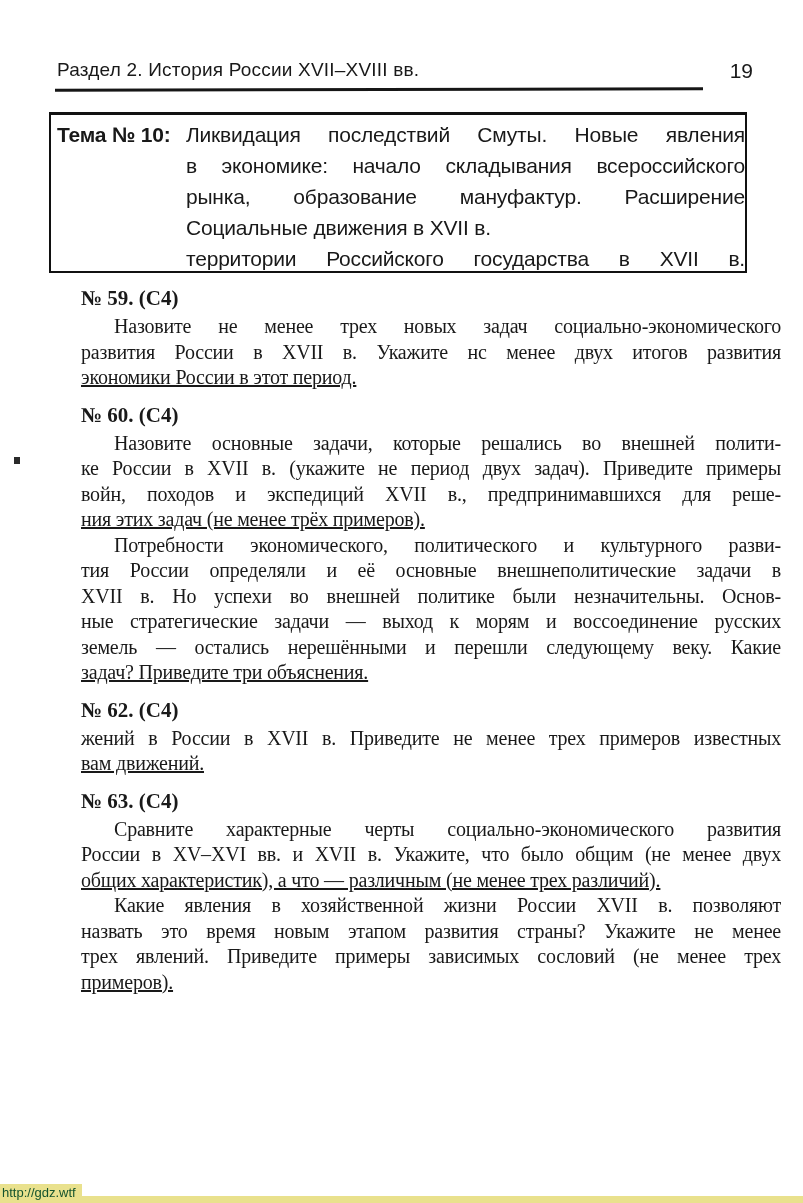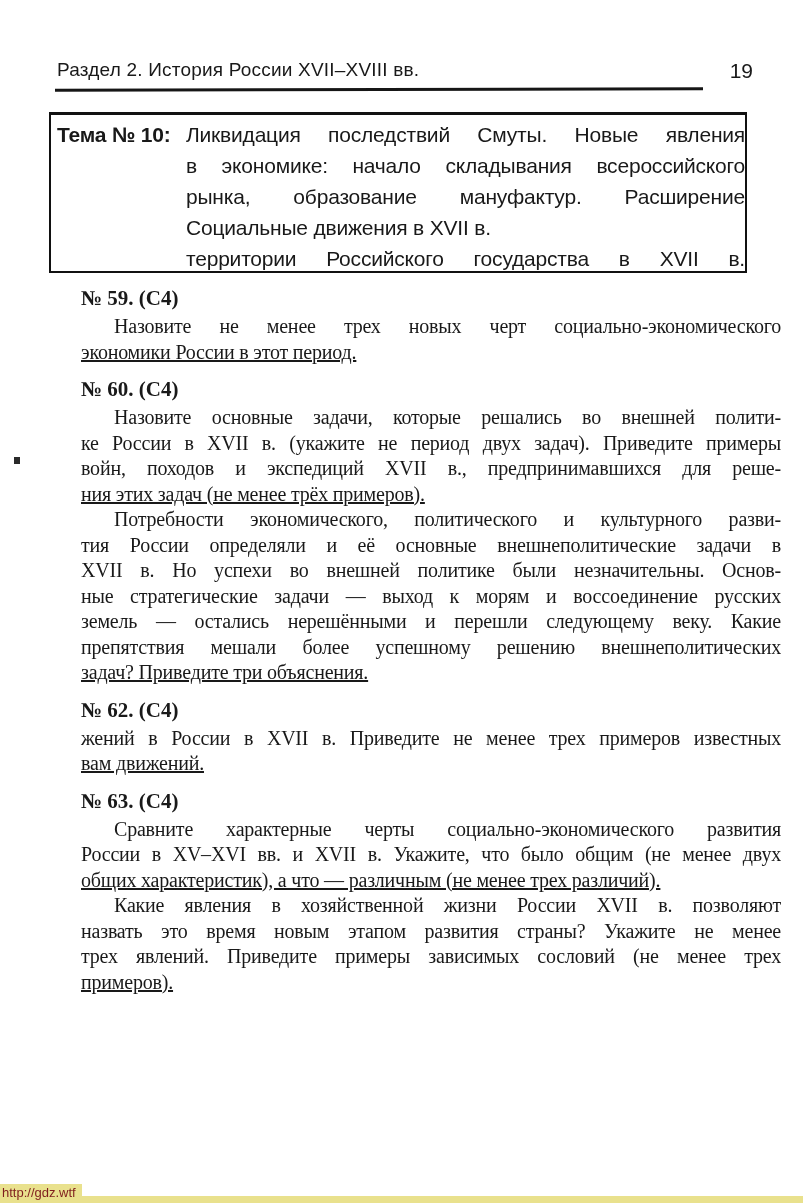--- a/index.html
+++ b/index.html
@@ -81,21 +81,21 @@
     height: 7px;
     background: #e9e18d;
   }
   .watermark {
     position: absolute;
     left: 0; bottom: 0;
     background: #e9e18d;
     font-family: "Liberation Sans", sans-serif;
     font-size: 13px;
     line-height: 14px;
-    color: #7f1d1d;
+    color: #14532d;
     padding: 2px 6px 3px 2px;
   }
 </style>
 </head>
 <body>
 
 <div class="page">
 
   <div class="header-row">
     <span class="section-title">Раздел 2. История России XVII–XVIII вв.</span>
@@ -111,41 +111,41 @@
         <div class="tline">рынка, образование мануфактур. Расширение</div>
         <div class="tline lastline">Социальные движения в XVII в.</div>
         <div class="tline">территории Российского государства в XVII в.</div>
       </div>
   </div>
 
   <div class="questions">
       <section class="question">
         <div class="q-number">№ 59. (С4)</div>
         <div class="q-text">
-          <div class="tline first">Назовите не менее трех новых черт социально-экономического</div>
+          <div class="tline first">Назовите не менее трех новых задач социально-экономического</div>
+          <div class="tline">развития России в XVII в. Укажите нс менее двух итогов развития</div>
           <div class="tline lastline">экономики России в этот период.</div>
         </div>
       </section>
       <section class="question">
         <div class="q-number">№ 60. (С4)</div>
         <div class="q-text">
           <div class="tline first">Назовите основные задачи, которые решались во внешней полити-</div>
           <div class="tline">ке России в XVII в. (укажите не период двух задач). Приведите примеры</div>
           <div class="tline">войн, походов и экспедиций XVII в., предпринимавшихся для реше-</div>
           <div class="tline lastline">ния этих задач (не менее трёх примеров).</div>
         </div>
       </section>
       <section class="question">
         <div class="q-text">
           <div class="tline first">Потребности экономического, политического и культурного разви-</div>
           <div class="tline">тия России определяли и её основные внешнеполитические задачи в</div>
           <div class="tline">XVII в. Но успехи во внешней политике были незначительны. Основ-</div>
           <div class="tline">ные стратегические задачи — выход к морям и воссоединение русских</div>
           <div class="tline">земель — остались нерешёнными и перешли следующему веку. Какие</div>
-          <div class="tline">препятствия мешали более успешному решению внешнеполитических</div>
           <div class="tline lastline">задач? Приведите три объяснения.</div>
         </div>
       </section>
       <section class="question">
         <div class="q-number">№ 62. (С4)</div>
         <div class="q-text">
           <div class="tline">жений в России в XVII в. Приведите не менее трех примеров известных</div>
           <div class="tline lastline">вам движений.</div>
         </div>
       </section>

